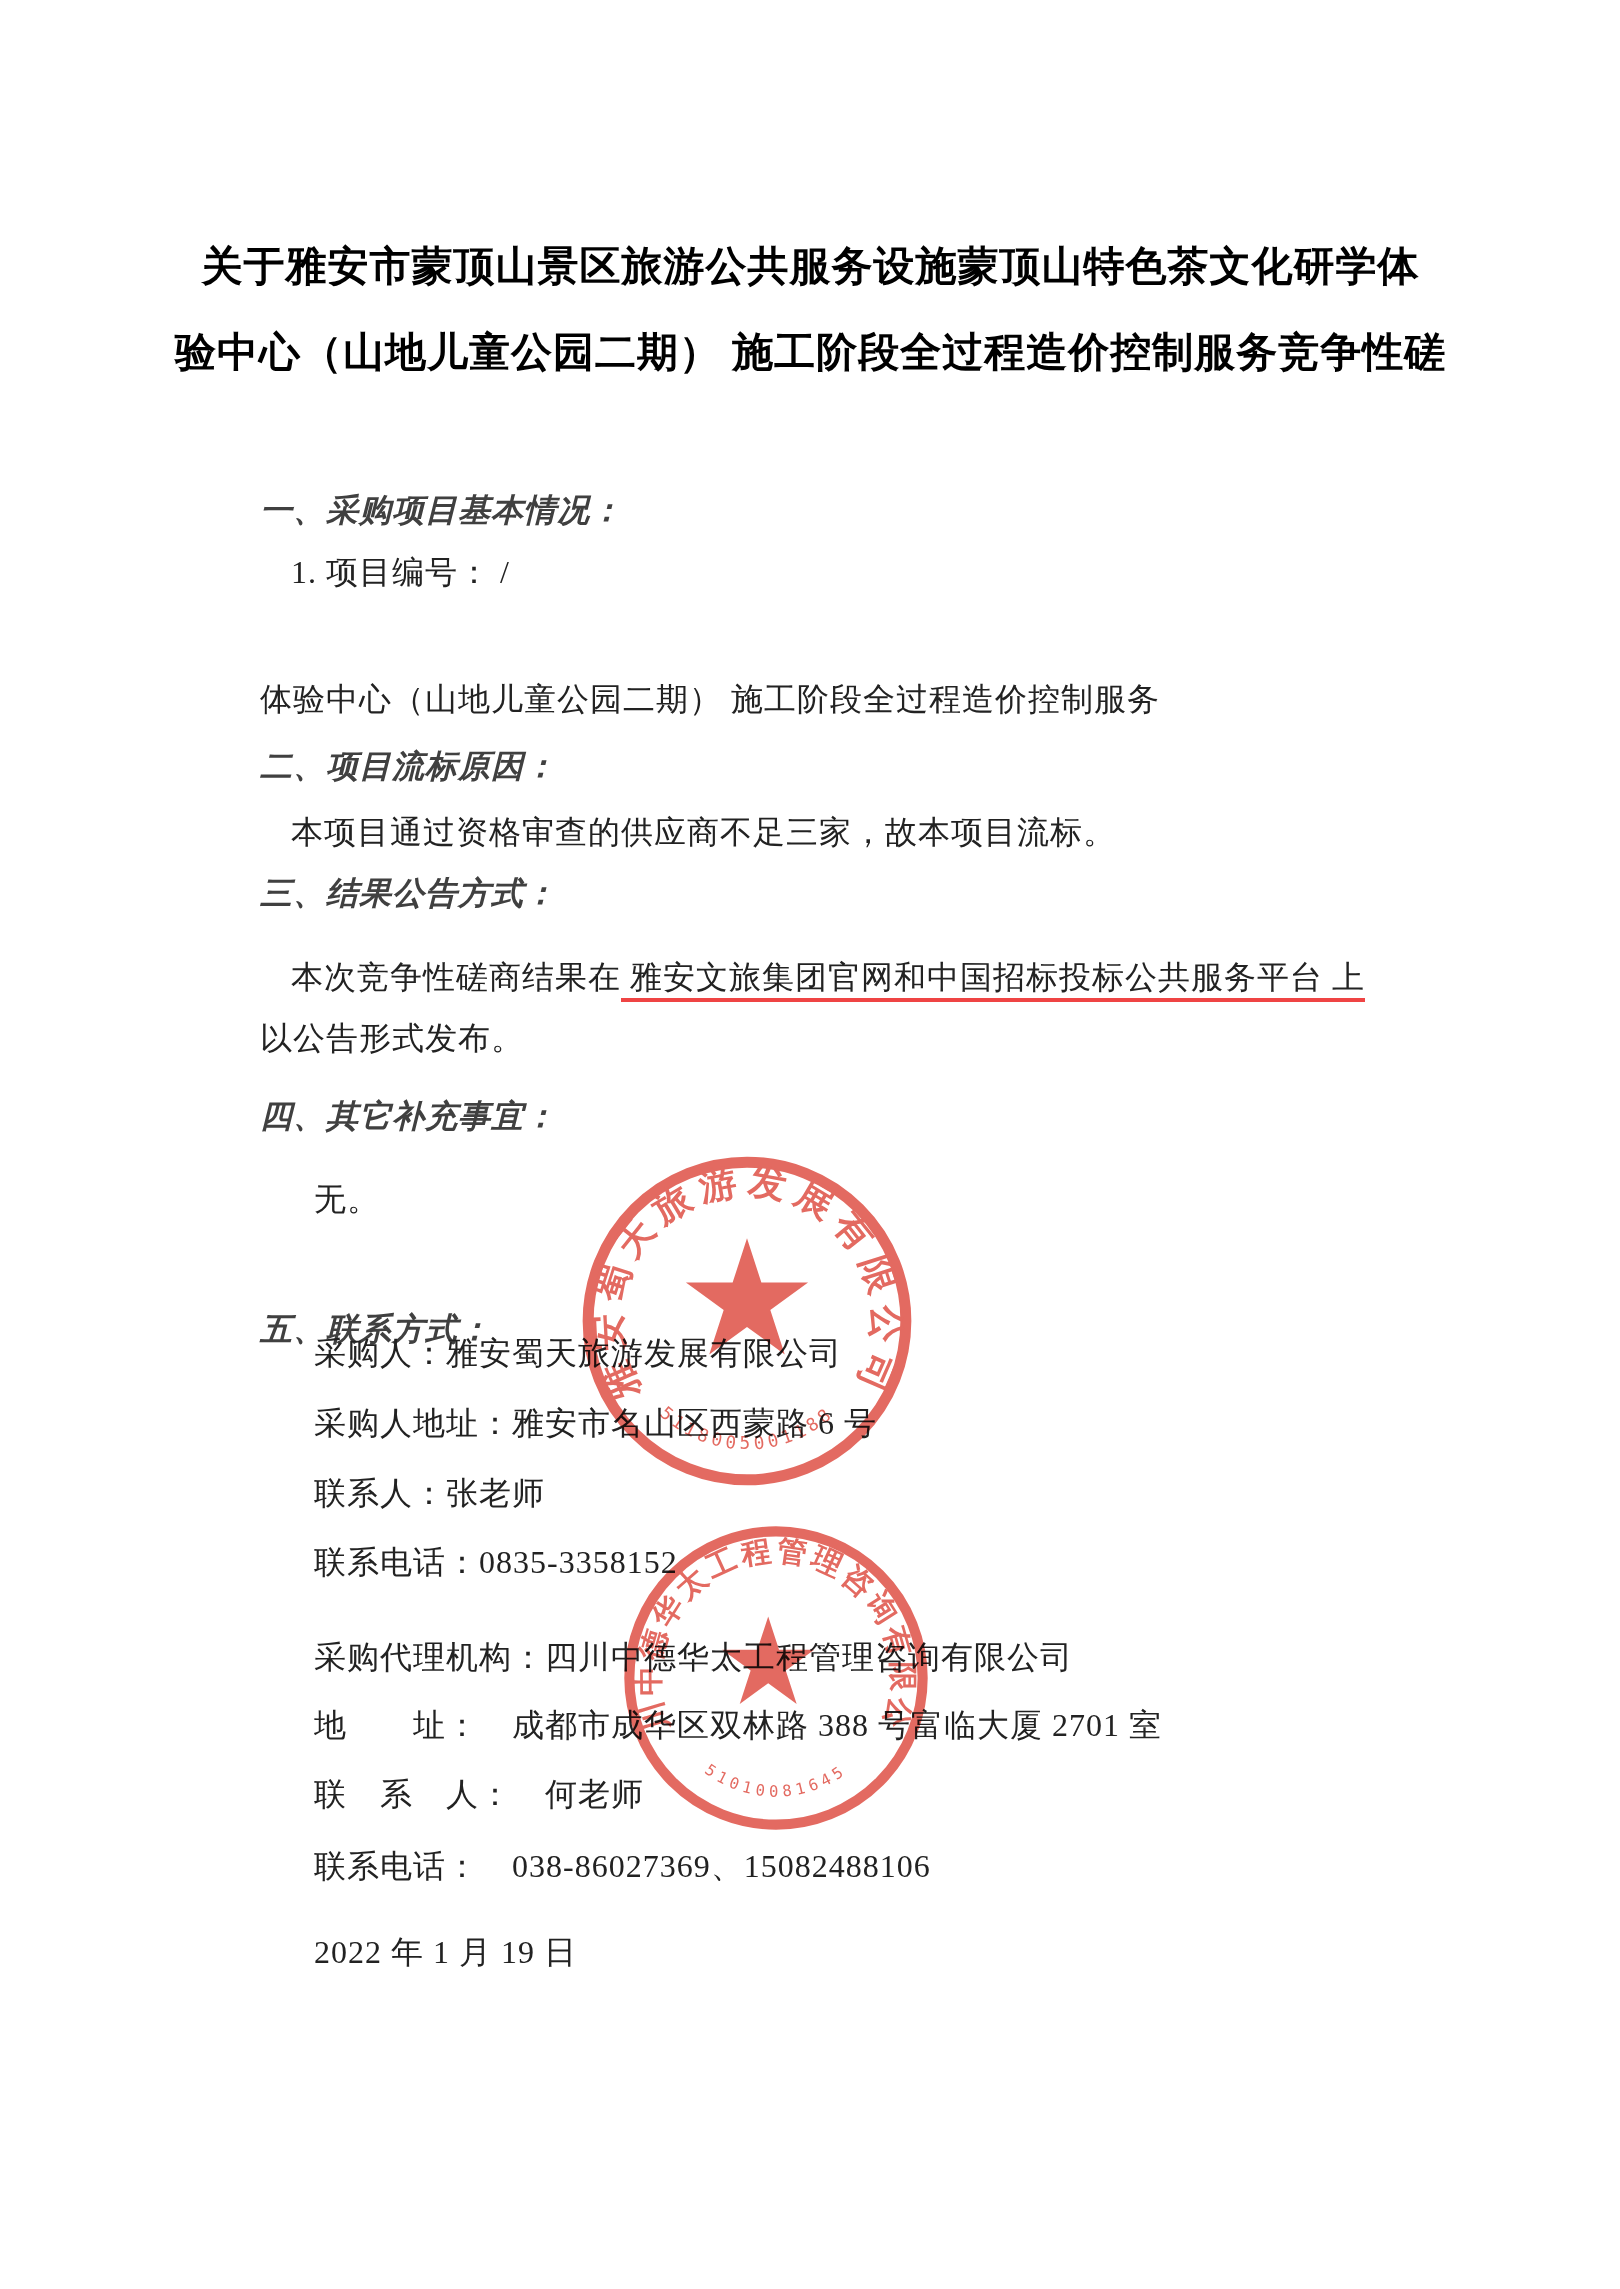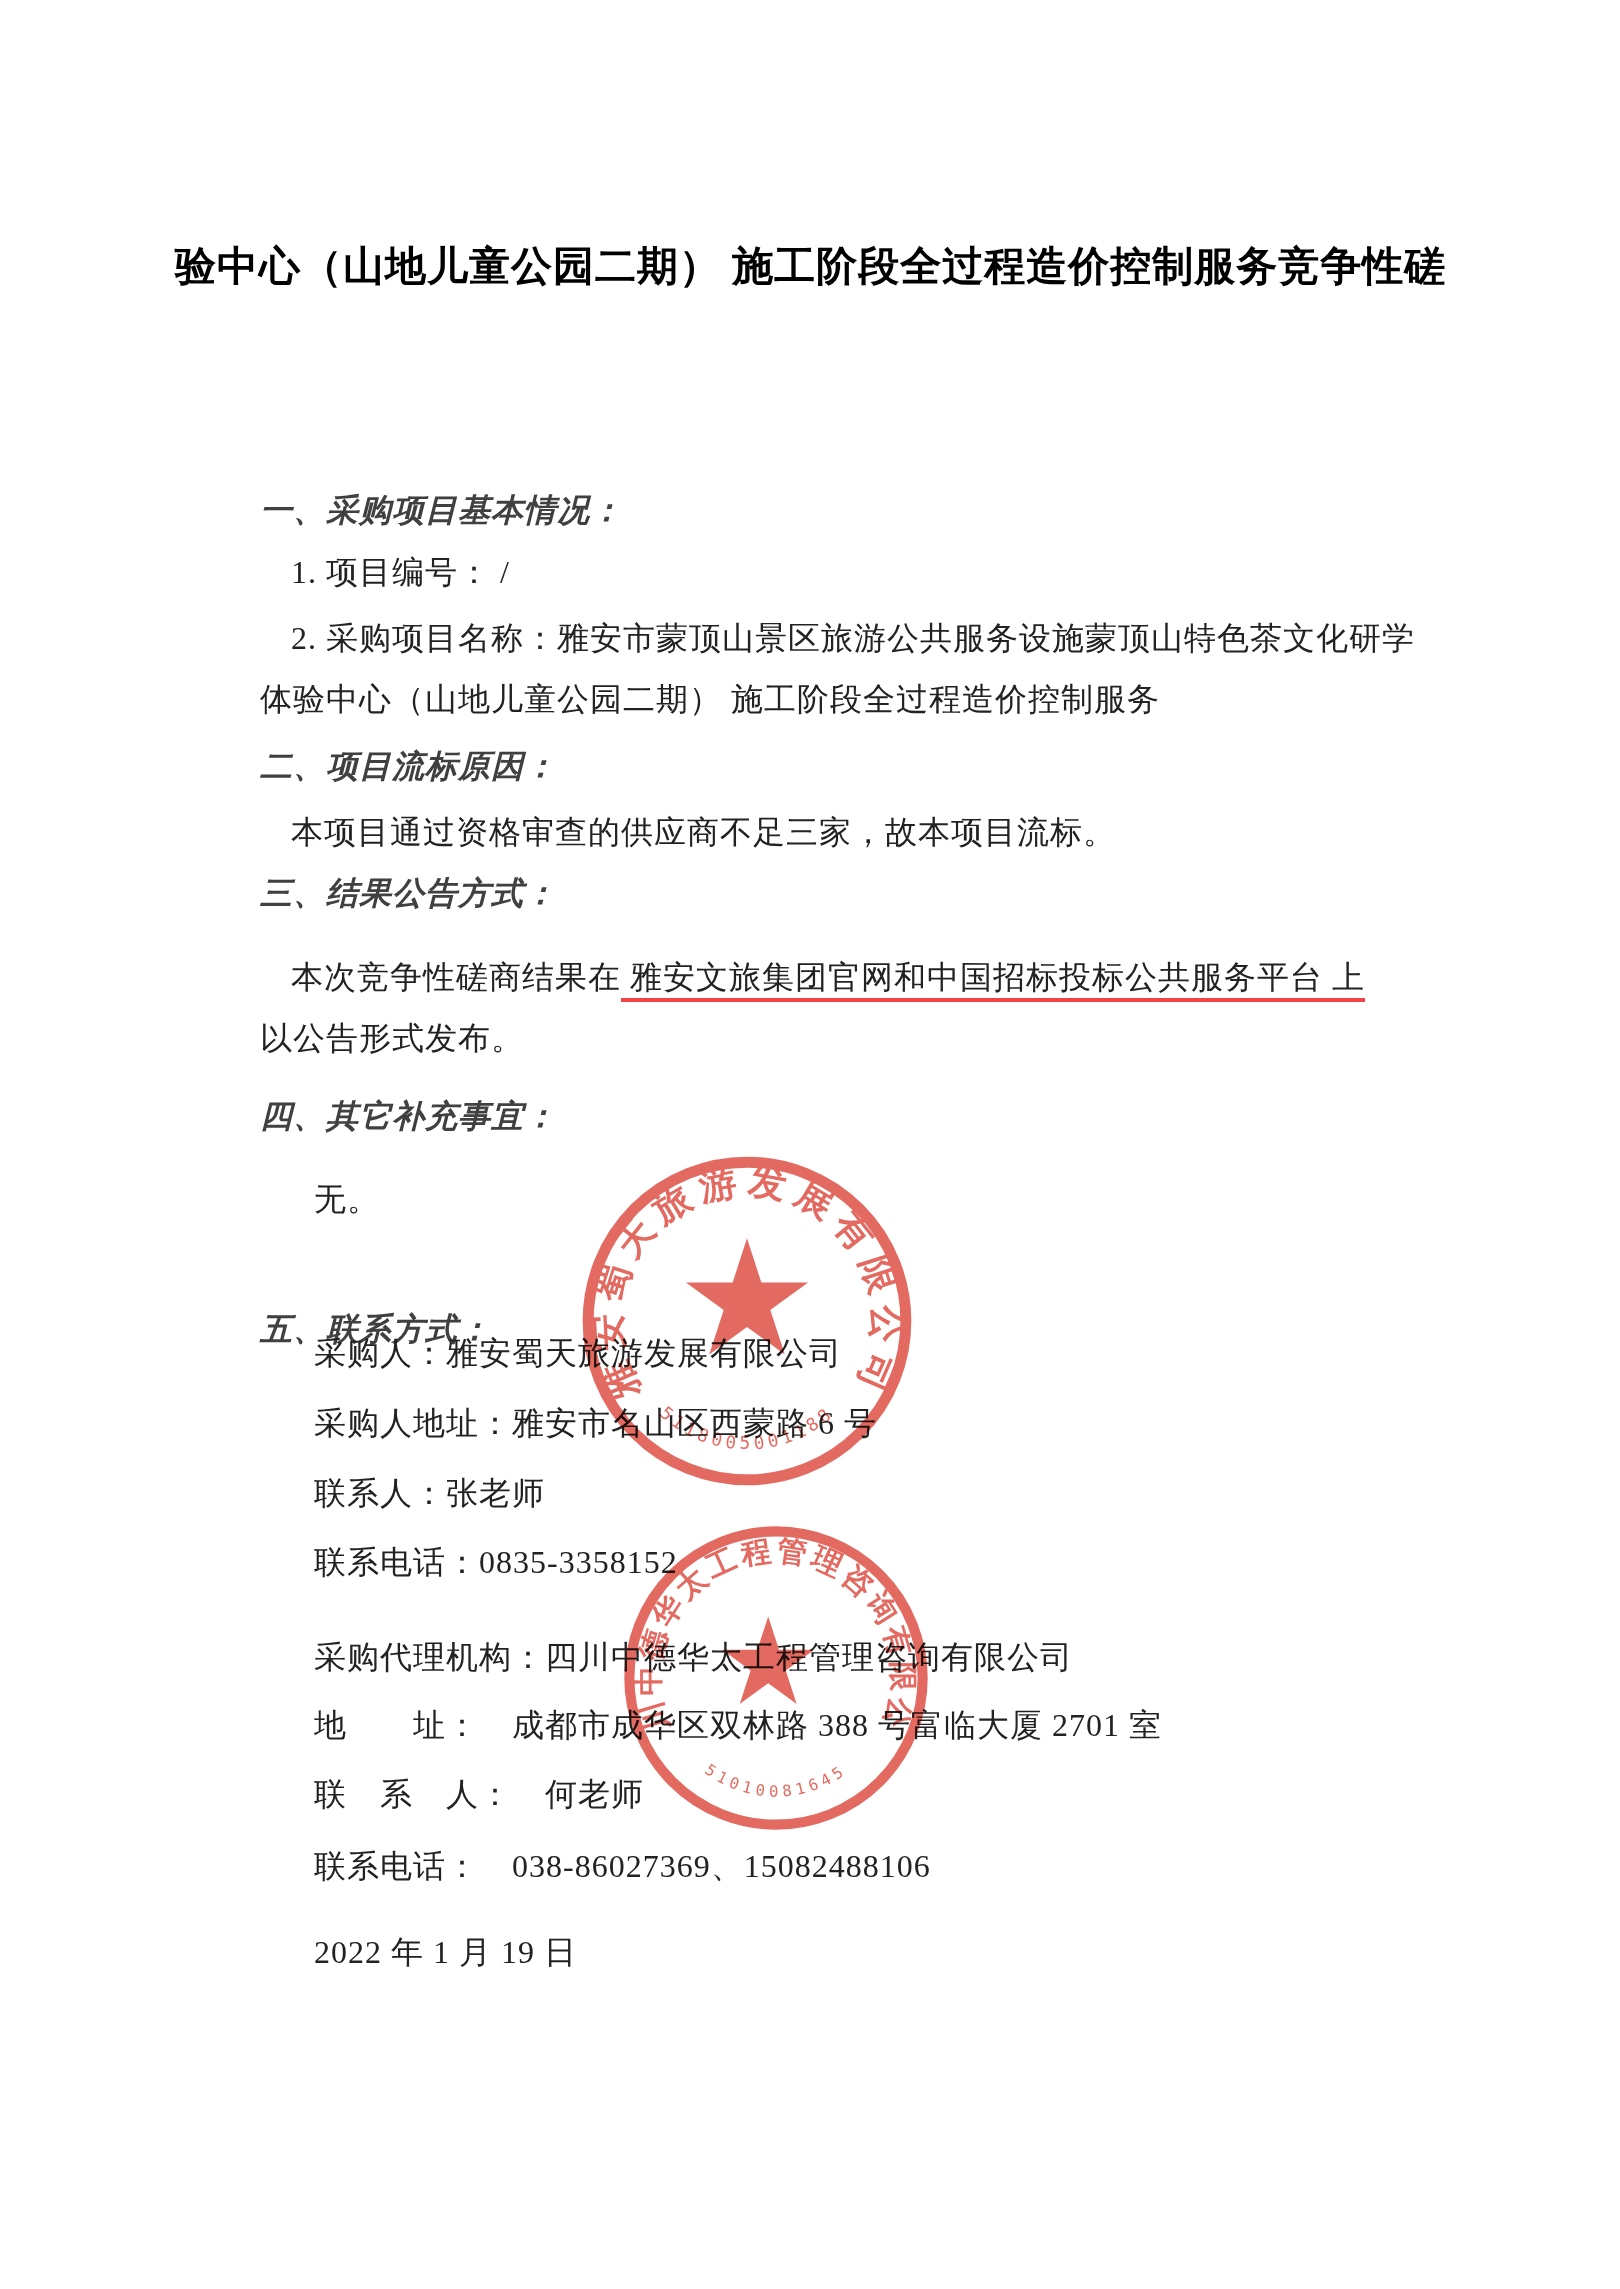--- a/index.html
+++ b/index.html
@@ -52,26 +52,26 @@
   .stamp svg{display:block;width:100%;height:100%;}
   .stamp text{font-family:"Liberation Serif","DejaVu Serif",serif;font-weight:700;}
   .stamp .serial{font-family:"DejaVu Sans Mono",monospace;font-weight:400;}
 </style>
 </head>
 <body>
 
 <div class="page">
 
   <div class="title-block">
+    <div class="title-line">关于雅安市蒙顶山景区旅游公共服务设施蒙顶山特色茶文化研学体</div>
     <div class="title-line">验中心（山地儿童公园二期） 施工阶段全过程造价控制服务竞争性磋</div>
   </div>
 
   <div class="line heading" style="top:489px">一、采购项目基本情况：</div>
   <div class="line indent1" style="top:551px">1. 项目编号： /</div>
-  <div class="line indent1" style="top:617px">2. 采购项目名称：雅安市蒙顶山景区旅游公共服务设施蒙顶山特色茶文化研学</div>
   <div class="line" style="top:678px">体验中心（山地儿童公园二期） 施工阶段全过程造价控制服务</div>
 
   <div class="line heading" style="top:745px">二、项目流标原因：</div>
   <div class="line indent1" style="top:811px">本项目通过资格审查的供应商不足三家，故本项目流标。</div>
 
   <div class="line heading" style="top:872px">三、结果公告方式：</div>
   <div class="line indent1" style="top:956px"><span>本次竞争性磋商结果在</span><span class="uline"> 雅安文旅集团官网和中国招标投标公共服务平台 上</span></div>
   <div class="line" style="top:1017px">以公告形式发布。</div>
 
   <div class="line heading" style="top:1095px">四、其它补充事宜：</div>

